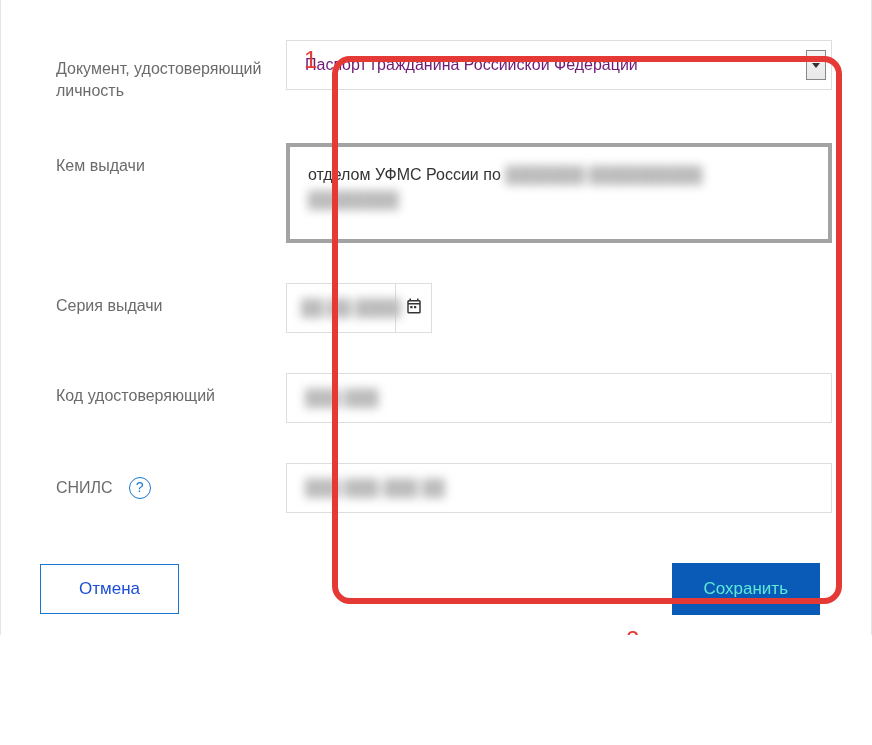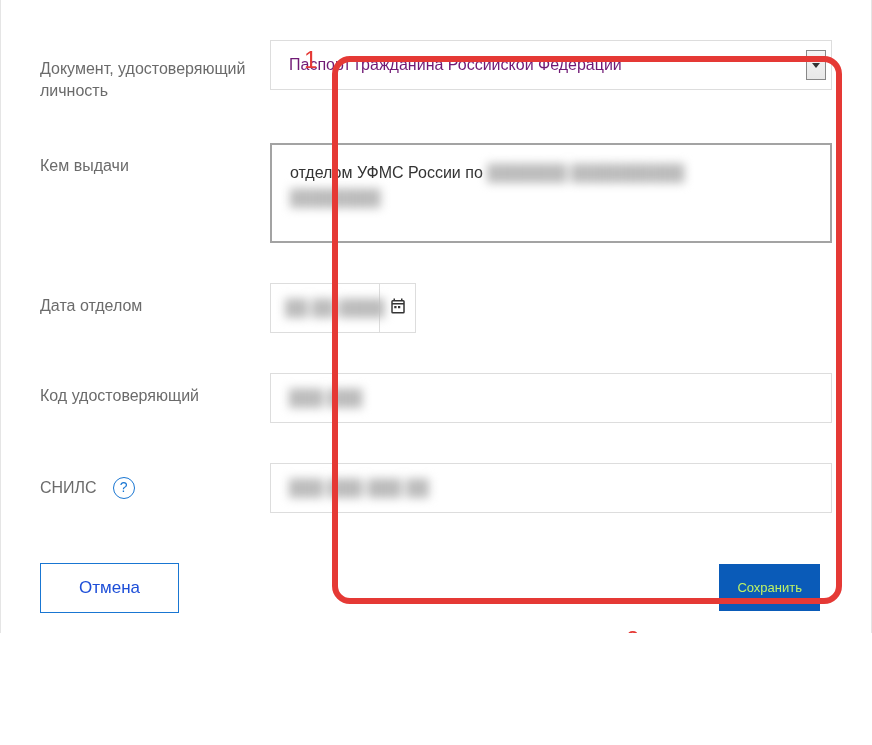--- a/index.html
+++ b/index.html
@@ -39,20 +39,21 @@
       font-size: 24px;
       font-weight: 400;
       z-index: 11;
     }
     .marker-1 { top: 6px; left: 264px; }
     .marker-2 { top: 586px; left: 586px; }
     .form-row {
       display: flex;
       align-items: flex-start;
       margin-bottom: 40px;
+      margin-left: 16px;
     }
     .form-label {
       width: 220px;
       padding-top: 12px;
       color: #6b6b6b;
       font-size: 16px;
       line-height: 1.4;
       display: flex;
       align-items: center;
       flex-wrap: wrap;
@@ -94,21 +95,21 @@
     }
     .blur {
       filter: blur(5px);
       -webkit-filter: blur(5px);
       color: #bbb;
       display: inline-block;
     }
     .issued-content {
       width: 100%;
       min-height: 100px;
-      border: 2px solid #a3a3a3;
+      border: 4px solid #a3a3a3;
       padding: 15px 18px;
       font-size: 16px;
       color: #333;
       line-height: 1.6;
       background: #fff;
     }
     .date-wrap { display: flex; }
     .date-input {
       width: 110px;
       height: 50px;
@@ -155,23 +156,23 @@
       border: 1.5px solid #1976d2;
       background: #fff;
       color: #1d4ed8;
       padding: 14px 38px;
       font-size: 17px;
       cursor: pointer;
     }
     .btn-save {
       border: none;
       background: #0a5bb8;
-      color: #bef264;
-      padding: 16px 18px;
-      font-size: 13px;
+      color: #5eead4;
+      padding: 16px 32px;
+      font-size: 17px;
       cursor: pointer;
     }
     .left-border {
       position: absolute;
       left: 0;
       top: 0;
       bottom: 0;
       width: 1px;
       background: #e5e5e5;
     }
@@ -220,21 +221,21 @@
       <div class="form-label">Кем выдачи</div>
       <div class="form-field">
         <div class="issued-content">
           <span>отделом УФМС России по </span><span class="blur">███████ ██████████</span><br>
           <span class="blur">████████</span>
         </div>
       </div>
     </div>
 
     <div class="form-row">
-      <div class="form-label">Дата отделом</div>
+      <div class="form-label">Серия выдачи</div>
       <div class="form-field">
         <div class="date-wrap">
           <div class="date-input">
             <span class="blur">██.██.████</span>
           </div>
           <div class="cal-btn">
             <span>
               <svg viewBox="0 0 24 24">
                   <path d="M19 4h-1V2h-2v2H8V2H6v2H5a2 2 0 0 0-2 2v14a2 2 0 0 0 2 2h14a2 2 0 0 0 2-2V6a2 2 0 0 0-2-2zm0 16H5V10h14v10zM5 8V6h14v2H5zm2 4h3v3H7v-3zm5 0h3v3h-3v-3z"></path>
                 </svg>

